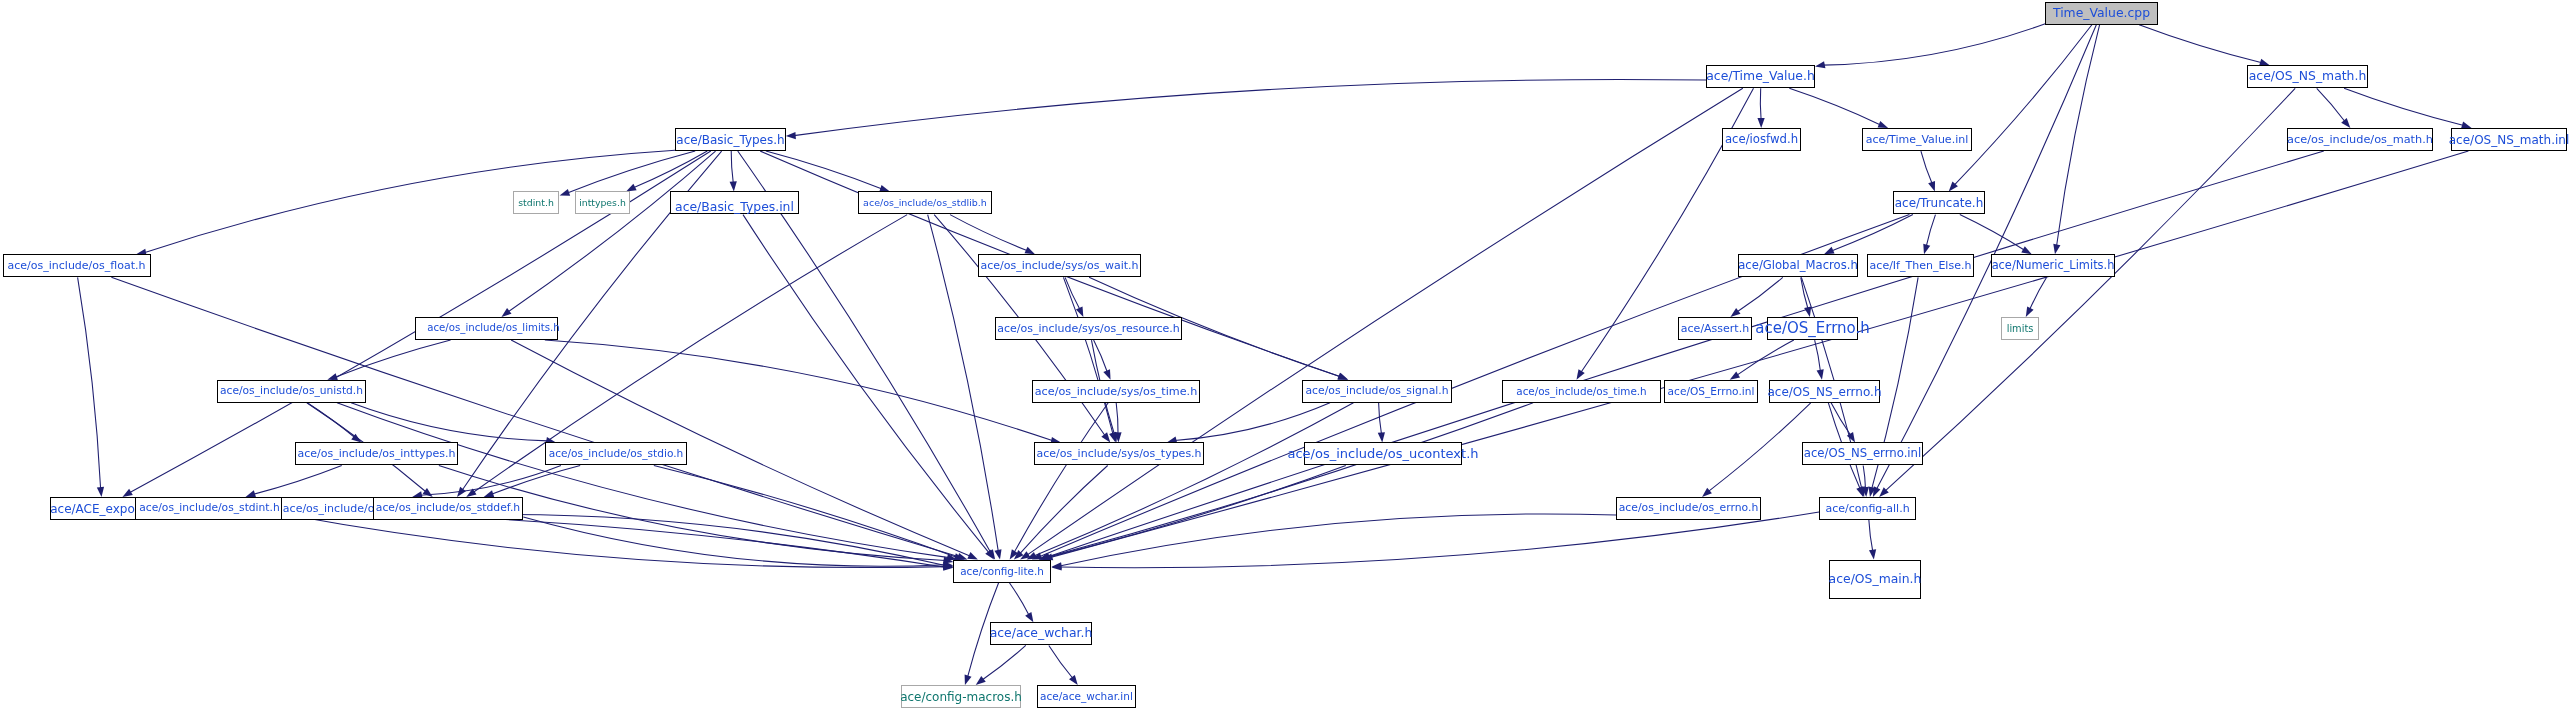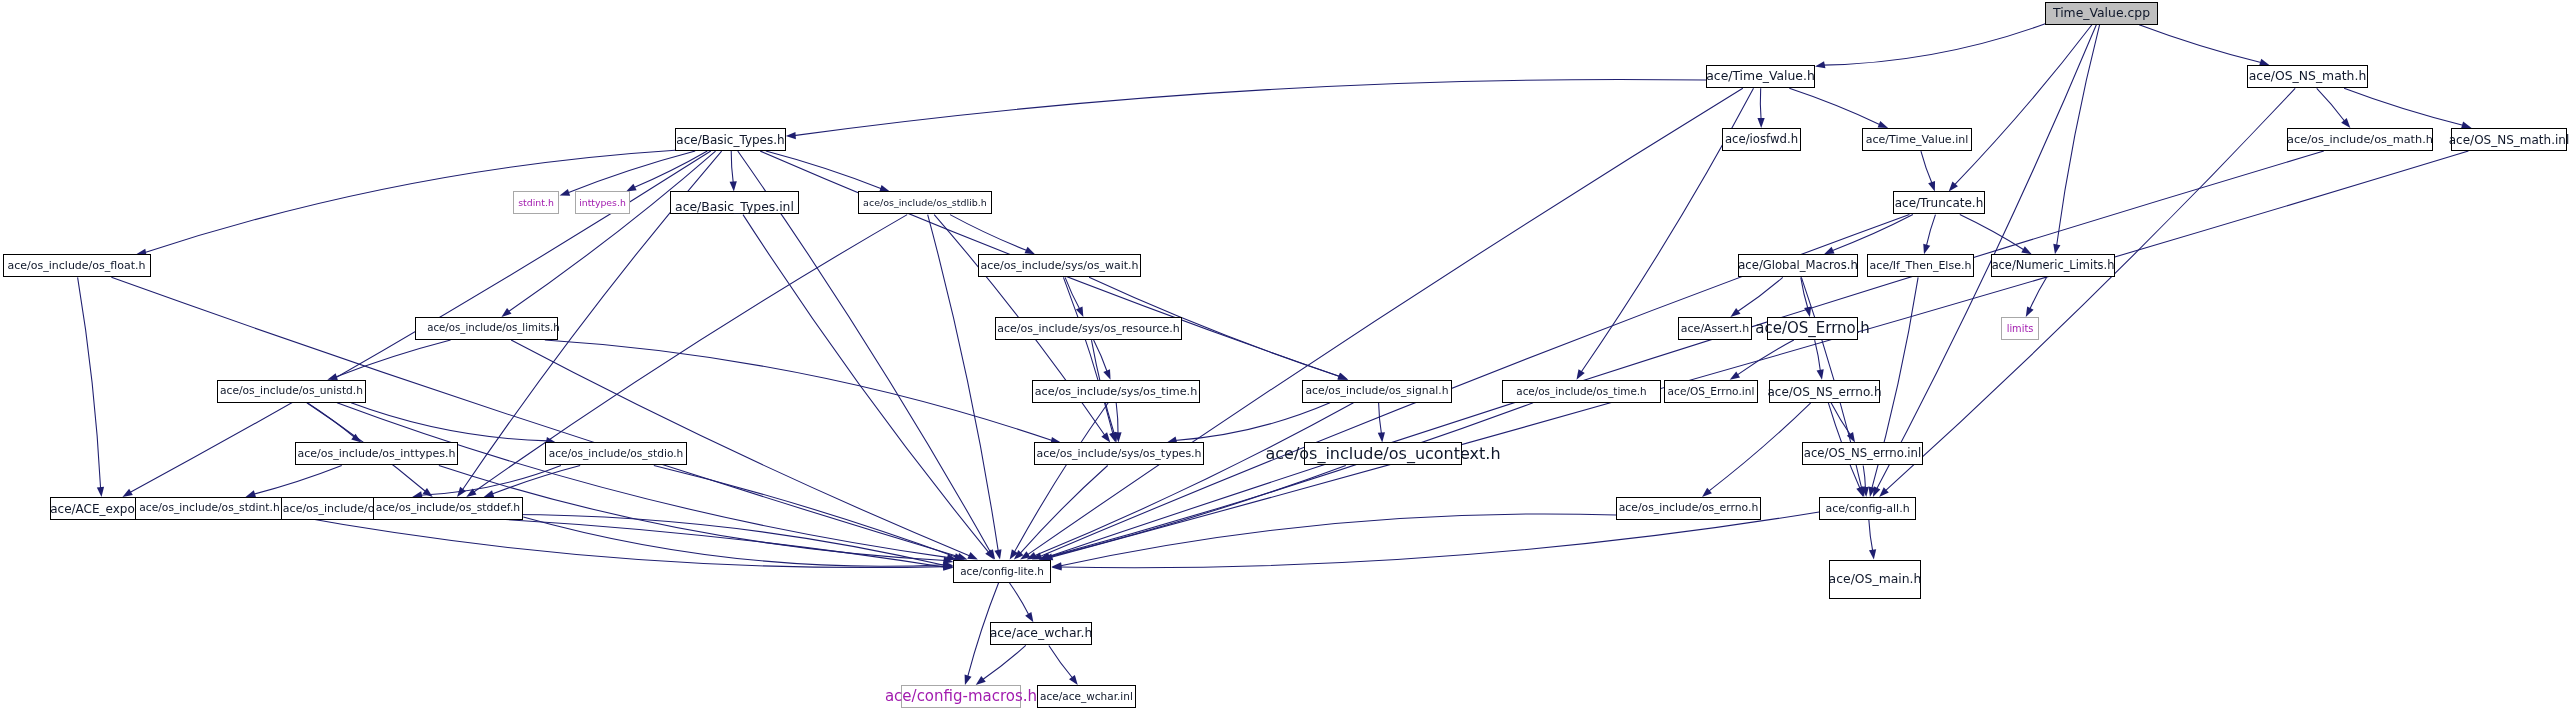--- a/index.html
+++ b/index.html
@@ -1,23 +1,23 @@
 <!DOCTYPE html>
 <html style="font-size:13.2px"><head>
 <meta charset="utf-8">
 <style>
   html,body{margin:0;padding:0;background:#ffffff;}
   #canvas{position:relative;width:2576px;height:709px;background:#ffffff;
           font-family:"DejaVu Sans","Liberation Sans",sans-serif;}
   svg#edges{position:absolute;left:0;top:0;width:2576px;height:709px;}
   .node{position:absolute;box-sizing:border-box;display:flex;align-items:center;
         justify-content:center;background:#ffffff;border:0.8px solid #000000;
-        font-size:12.4px;color:#0f172a;white-space:nowrap;height:23px;line-height:1;}
+        font-size:12.4px;color:#1d4ed8;white-space:nowrap;height:23px;line-height:1;}
   .node.root{background:#bfbfbf;border:0.8px solid #000000;}
-  .node.ext{border:0.8px solid #a8a8a8;color:#a21caf;text-align:right;}
+  .node.ext{border:0.8px solid #a8a8a8;color:#0f766e;text-align:right;}
 </style>
 </head>
 <body>
 
 <div id="canvas">
   <svg id="edges" viewBox="0 0 3121 859" preserveAspectRatio="none">
       <path d="M 2478 28.755743651753328 Q 2347.49317709015 76.15207331777529 2208.6737060545433 78.90840298379725" fill="none" stroke="#1f1f70" stroke-width="1.3"></path>
       <polygon points="2199,80.70979443772673 2209.9917022619134,74.18733467277299 2211.6027027491677,82.83861651016953" fill="#1f1f70"></polygon>
       <path d="M 2591.681818181818 30 Q 2664.7029387920243 57.3925479355568 2740.4190594022302 76.08759587111358" fill="none" stroke="#1f1f70" stroke-width="1.3"></path>
       <polygon points="2749.818181818182,79 2737.0535428793078,79.65114726458843 2739.6581319376614,71.24542803081052" fill="#1f1f70"></polygon>
@@ -277,21 +277,21 @@
       <div class="node" style="left: 295px; top: 442px; width: 163px; height: 23px;">
         <span style="font-size: 11px;">ace/os_include/os_inttypes.h</span>
       </div>
       <div class="node" style="left: 545px; top: 442px; width: 142px; height: 23px;">
         <span style="font-size: 10.6px;">ace/os_include/os_stdio.h</span>
       </div>
       <div class="node" style="left: 1034px; top: 442px; width: 170px; height: 23px;">
         <span style="font-size: 11px;">ace/os_include/sys/os_types.h</span>
       </div>
       <div class="node" style="left: 1304px; top: 442px; width: 158px; height: 23px;">
-        <span style="font-size: 16px;">ace/os_include/os_ucontext.h</span>
+        <span style="font-size: 13px;">ace/os_include/os_ucontext.h</span>
       </div>
       <div class="node" style="left: 1802px; top: 442px; width: 121px; height: 23px;">
         <span style="font-size: 11.7px;">ace/OS_NS_errno.inl</span>
       </div>
       <div class="node" style="left: 50px; top: 497px; width: 106px; height: 23px;">
         <span style="font-size: 12px;">ace/ACE_export.h</span>
       </div>
       <div class="node" style="left: 135px; top: 497px; width: 149px; height: 23px;">
         <span style="font-size: 10.7px;">ace/os_include/os_stdint.h</span>
       </div>
@@ -310,20 +310,20 @@
       <div class="node" style="left: 953px; top: 560px; width: 98px; height: 23px;">
         <span style="font-size: 10.4px;">ace/config-lite.h</span>
       </div>
       <div class="node" style="left: 1829px; top: 560px; width: 92px; height: 39px;">
         <span>ace/OS_main.h</span>
       </div>
       <div class="node" style="left: 990px; top: 622px; width: 102px; height: 23px;">
         <span>ace/ace_wchar.h</span>
       </div>
       <div class="node ext" style="left: 901px; top: 685px; width: 120px; height: 23px;">
-        <span style="font-size: 15px;">ace/config-macros.h</span>
+        <span style="font-size: 12px;">ace/config-macros.h</span>
       </div>
       <div class="node" style="left: 1037px; top: 685px; width: 99px; height: 23px;">
         <span style="font-size: 10.5px;">ace/ace_wchar.inl</span>
       </div>
     </div>
 </div>
 
 
 </body></html>

